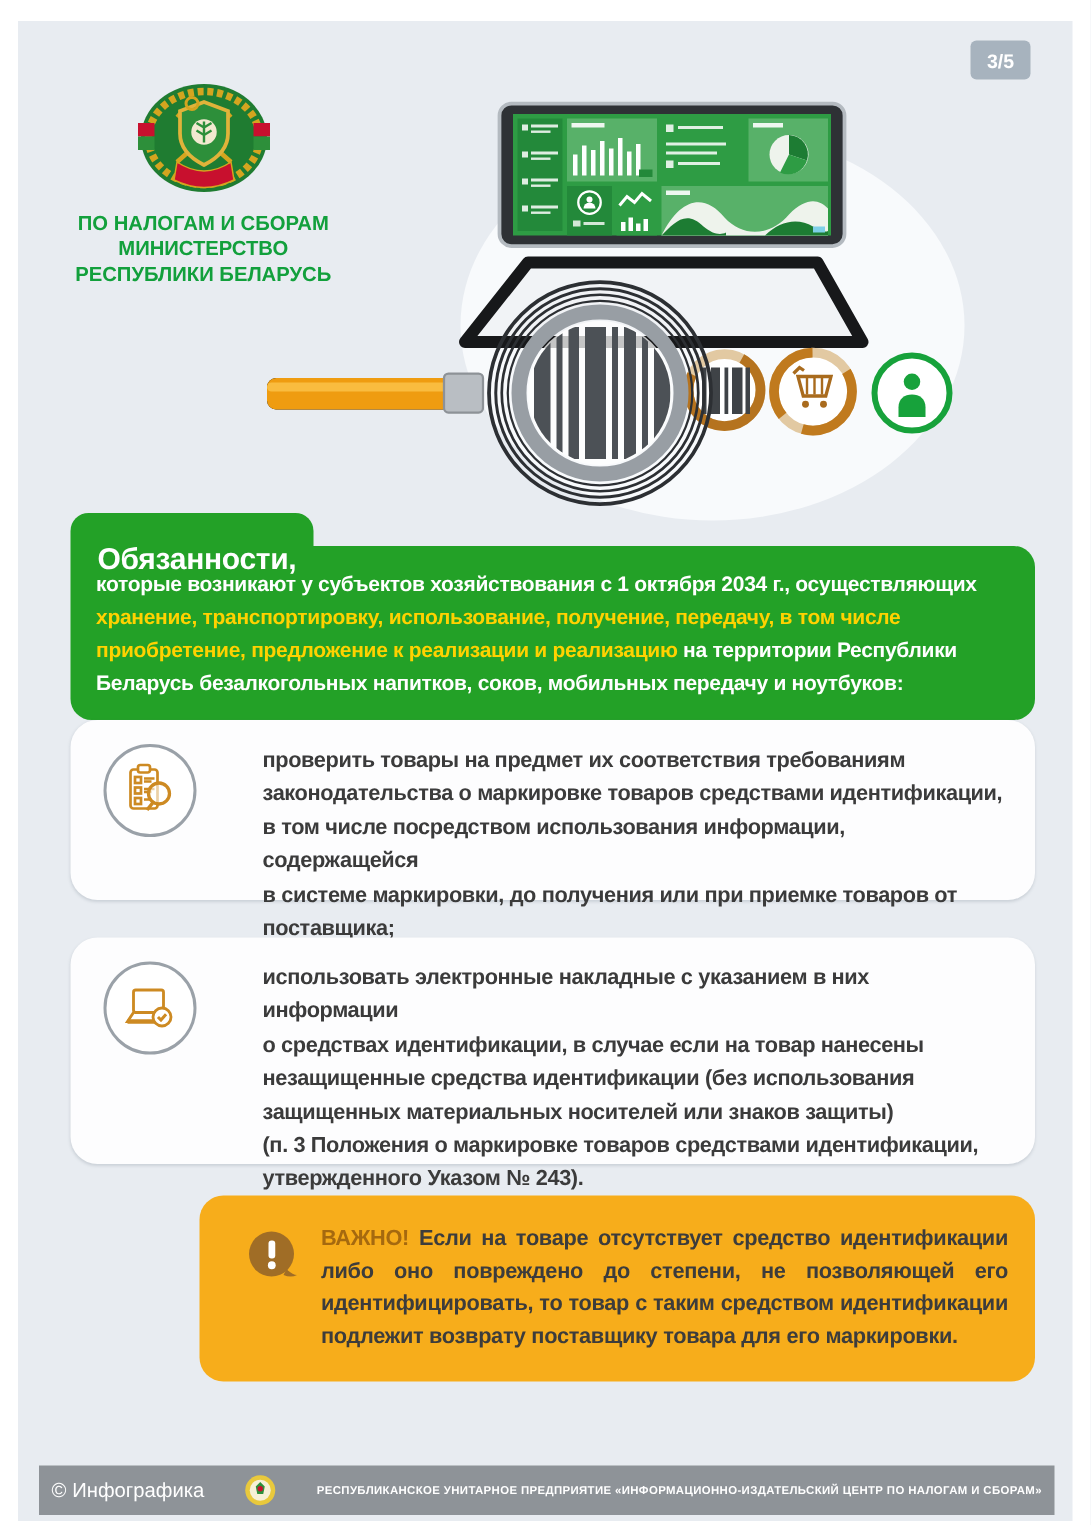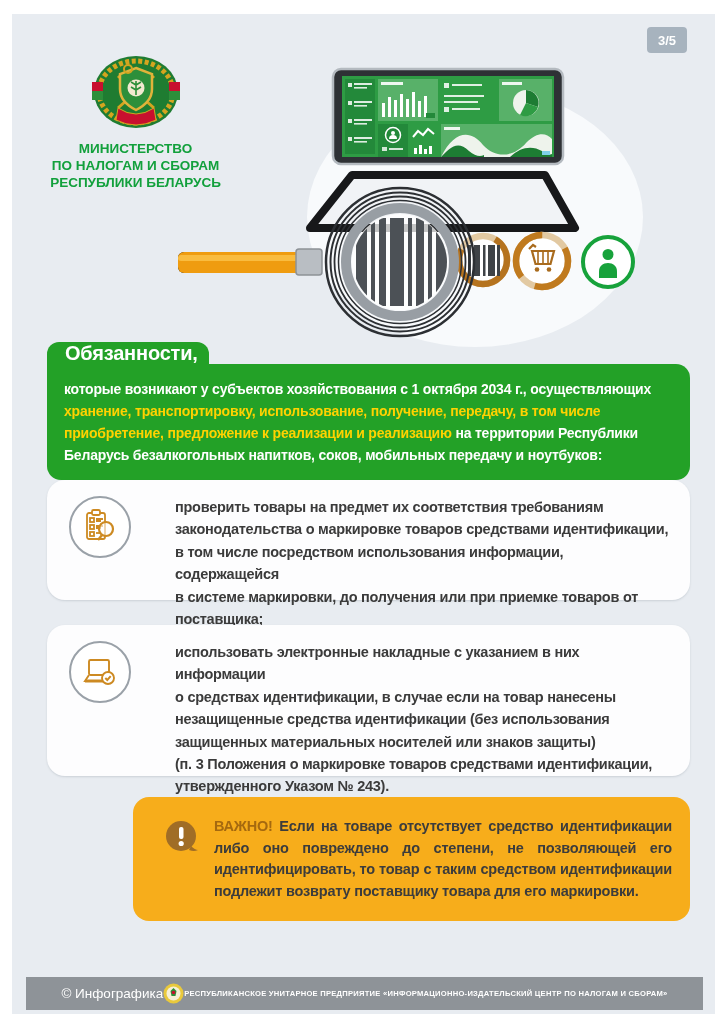--- a/index.html
+++ b/index.html
@@ -13,21 +13,21 @@
   
   .ministry{position:absolute;left:16px;top:40px;width:215px;text-align:center;}
   .ministry .emblem{display:block;margin:0 auto 8px auto;}
   .ministry .name{color:#12a03c;font-weight:700;font-size:13.5px;line-height:17px;}
   
   .illu{position:absolute;left:158px;top:41px;}
   
   .green-block{position:absolute;left:35px;top:328px;width:643px;}
   .green-tab{width:162px;height:22px;background:#23a127;border-radius:12px 12px 0 0;}
   .green-body{background:#23a127;border-radius:0 14px 14px 14px;padding:2px 17px 14px 17px;min-height:96px;}
-  .green-title{position:absolute;left:18px;top:0;color:#fff;font-size:20px;font-weight:700;
+  .green-title{position:absolute;left:18px;top:20px;color:#fff;font-size:20px;font-weight:700;
                letter-spacing:-0.2px;}
   .green-text{margin-top:12px;color:#fff;font-size:14px;font-weight:700;line-height:22px;
               letter-spacing:-0.2px;}
   .green-text .hl{color:#ffd200;}
   
   .card{position:absolute;left:35px;width:643px;background:#fdfdfe;border-radius:18px;
         box-shadow:0 1px 2px rgba(120,130,145,.25);}
   .card1{top:466px;height:120px;}
   .card2{top:611px;height:151px;}
   .card .icon-circle{position:absolute;left:22px;top:16px;width:58px;height:58px;border:2.5px solid #9aa1a8;
@@ -37,21 +37,21 @@
   
   .important{position:absolute;left:121px;top:769px;width:557px;height:124px;background:#f7ad1b;
              border-radius:16px;margin-top:14px;}
   .important .warn-icon{position:absolute;left:30px;top:22px;}
   .important .imp-text{position:absolute;left:81px;top:19px;width:458px;color:#3c3c3c;font-size:14.5px;
         font-weight:600;line-height:21.6px;letter-spacing:-0.2px;text-align:justify;}
   .important .imp-label{color:#a5690f;font-weight:800;}
   .important .imp-bold{font-weight:800;}
   
   .footer{position:absolute;left:14px;bottom:4px;width:677px;height:33px;background:#8e9398;
-          display:flex;align-items:center;justify-content:center;gap:0;}
+          display:flex;align-items:center;justify-content:center;gap:27px;}
   .footer .copy{color:#fff;font-size:13.5px;}
   .footer .pub{color:#fff;font-size:7.6px;font-weight:700;letter-spacing:.25px;}
 </style>
 </head>
 <body>
 
 <div id="page">
   <div id="canvas">
 
     <div class="badge">3/5</div>
@@ -65,22 +65,22 @@
         <rect x="77" y="28" width="11" height="9" fill="#c8102e"></rect>
         <rect x="77" y="37" width="11" height="9" fill="#2d8f3a"></rect>
         <path d="M26,54 Q44,66 62,54 L64,66 Q44,76 24,66 Z" fill="#c8102e" stroke="#d4a51f" stroke-width="1"></path>
         <path d="M26,22 L62,54 M62,22 L26,54" stroke="#d4a51f" stroke-width="3"></path>
         <path d="M44,14 L60,20 V35 Q60,48 44,56 Q28,48 28,35 V20 Z" fill="#2d8f3a" stroke="#e0b33a" stroke-width="2.5"></path>
         <circle cx="44" cy="34" r="8.5" fill="#f2e9d0"></circle>
         <path d="M44,27 V41 M44,31 L39,28 M44,31 L49,28 M44,36 L39,33 M44,36 L49,33" stroke="#2d8f3a" stroke-width="1.6" fill="none"></path>
         <circle cx="36" cy="15" r="4" fill="none" stroke="#d4a51f" stroke-width="2"></circle>
       </svg>
       <div class="name">
+        <div>ПО НАЛОГАМ И СБОРАМ</div>
         <div>МИНИСТЕРСТВО</div>
-        <div>ПО НАЛОГАМ И СБОРАМ</div>
         <div>РЕСПУБЛИКИ БЕЛАРУСЬ</div>
       </div>
     </div>
 
     <svg class="illu" width="490" height="294" viewBox="0 0 490 294">
       <ellipse cx="305" cy="162" rx="168" ry="130" fill="#f8fafc"></ellipse>
 
       <g>
         <rect x="163" y="14" width="230" height="95" rx="8" fill="#2e3135" stroke="#b4bac0" stroke-width="2.5"></rect>
         <rect x="172" y="21" width="212" height="81" fill="#2e9c44"></rect>

